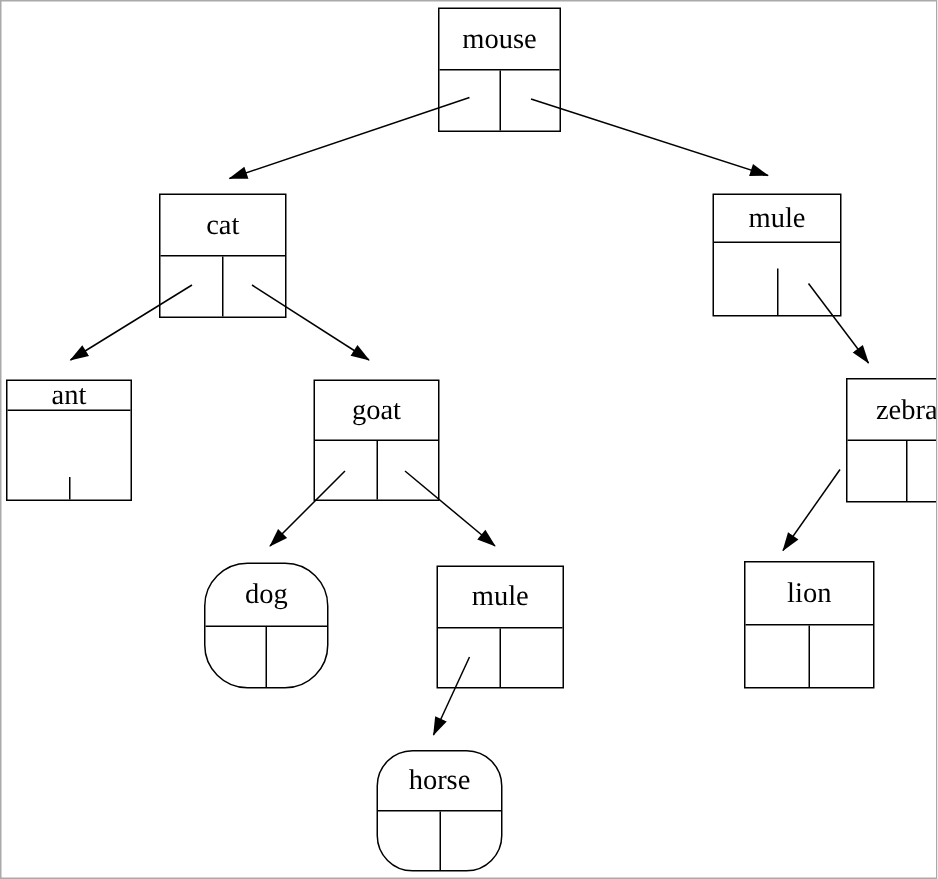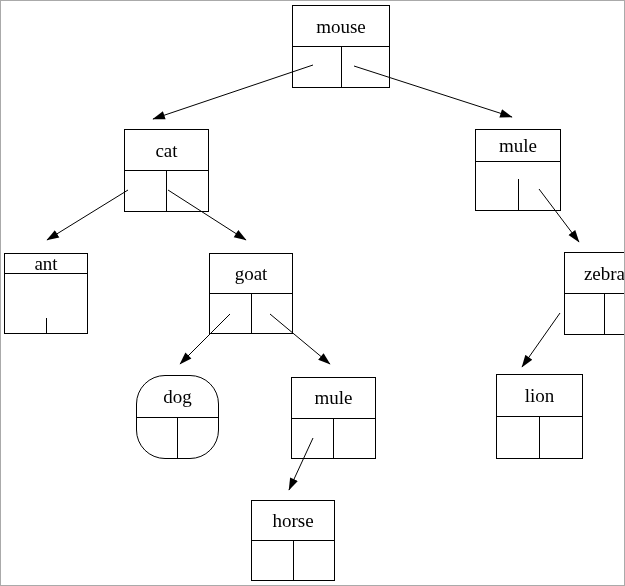--- a/index.html
+++ b/index.html
@@ -48,30 +48,30 @@
     flex: 1 1 50%;
     display: flex;
   }
   .ptr-left {
     flex: 1 1 50%;
     border-right: 1px solid #000000;
   }
   .ptr-right {
     flex: 1 1 50%;
   }
-  #node-mouse { left:291px; top:4px;   width:98px; height:83px; }
-  #node-cat   { left:105px; top:128px; width:85px; height:83px;margin-left:18px; }
+  #node-mouse { left:291px; top:4px;   width:82px; height:83px; }
+  #node-cat   { left:105px; top:128px; width:85px; height:83px; }
   #node-mule  { left:474px; top:128px; width:86px; height:82px;gap:17px; }
   #node-ant   { left:3px;   top:252px; width:84px; height:81px;gap:44px; }
   #node-goat  { left:208px; top:252px; width:84px; height:81px; }
   #node-zebra { left:563px; top:251px; width:81px; height:83px; }
   #node-dog   { left:135px; top:374px; width:83px; height:84px;border-radius:29px; }
   #node-lion  { left:290px; top:376px; width:85px; height:82px; }
   #node-tiger { left:495px; top:373px; width:87px; height:85px; }
-  #node-horse { left:250px; top:499px; width:84px; height:81px; }
+  #node-horse { left:250px; top:499px; width:84px; height:81px;border-radius:24px; }
   .edge {
     stroke: #000000;
     stroke-width: 1;
     fill: none;
   }
 </style>
 </head>
 <body>
 
 <div id="frame">

